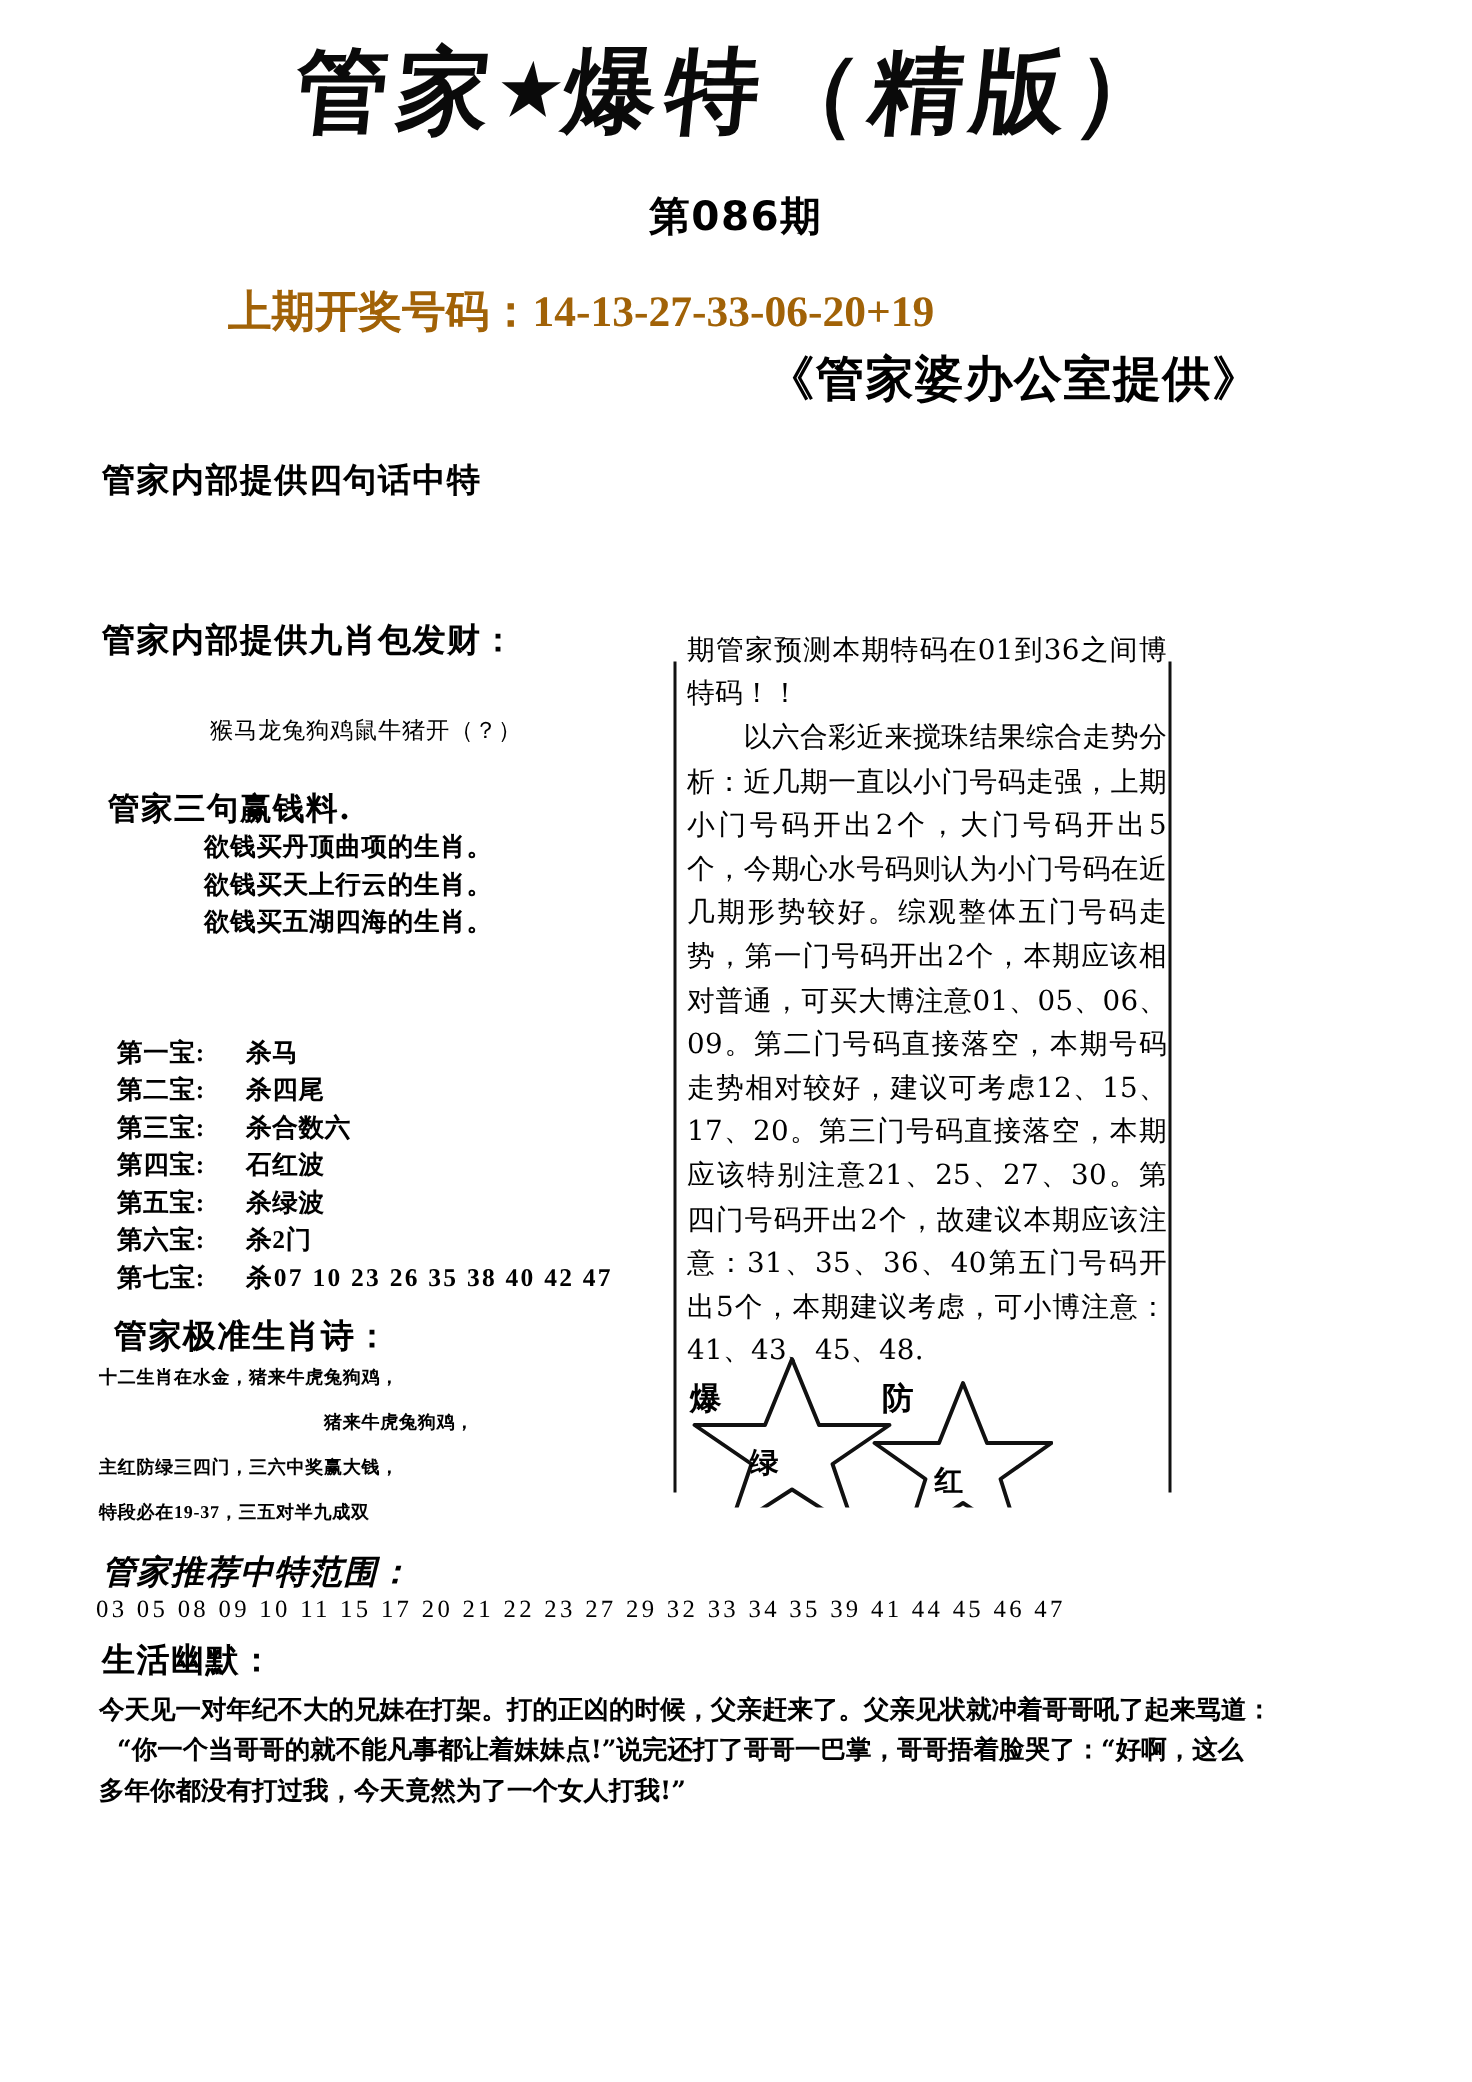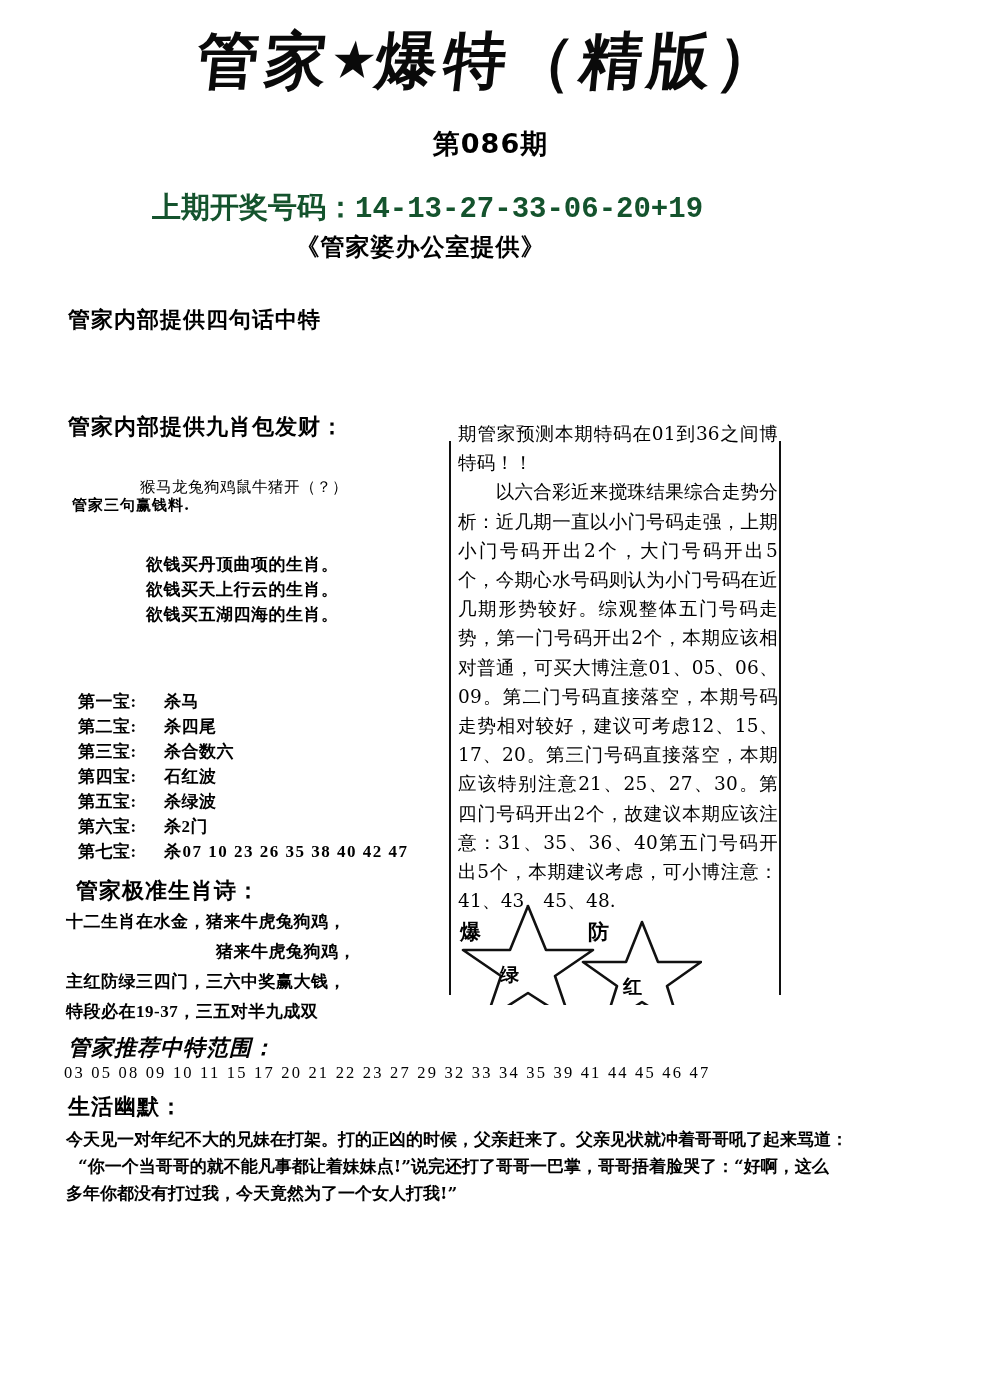--- a/index.html
+++ b/index.html
@@ -55,36 +55,36 @@
     text-align: center;
     font-family: "DejaVu Sans", "Liberation Sans", sans-serif;
     font-weight: 700;
     font-size: 27px;
     letter-spacing: 1px;
   }
   .lastdraw {
     position: absolute;
     top: 188px;
     left: 152px;
-    font-family: Liberation Mono, monospace;
+    font-family: Liberation Serif, serif;
     font-weight: 700;
     font-size: 29px;
-    color: #14532d;
+    color: #a16207;
     letter-spacing: 0px;
     white-space: nowrap;
   }
   .provider {
     position: absolute;
     top: 231px;
     left: 0;
     width: 841px;
-    text-align: center;
-    font-family: "DejaVu Serif", "Liberation Serif", serif;
-    font-weight: 700;
-    font-size: 24px;
+    text-align: right;
+    font-family: "DejaVu Serif", "Liberation Serif", serif;
+    font-weight: 700;
+    font-size: 32px;
     letter-spacing: 1px;
   }
 
   
   .sec-head {
     position: absolute;
     font-family: "DejaVu Serif", "Liberation Serif", serif;
     font-weight: 700;
     font-size: 22px;
     letter-spacing: 1px;
@@ -98,30 +98,29 @@
     white-space: nowrap;
   }
 
   
   #h-four { top: 305px; left: 68px; }
   #verse-four { top: 367px; left: 136px; font-size: 15.5px; }
 
   #h-nine { top: 412px; left: 68px; }
   #verse-nine { top: 477px; left: 140px; font-size: 15.5px; }
 
-  #h-three { top: 496px; left: 72px; font-size: 15px; }
+  #h-three { top: 525px; left: 72px; font-size: 21px; }
   .three-line {
     position: absolute;
     left: 136px;
     font-family: "Liberation Serif", "DejaVu Serif", serif;
     font-weight: 600;
     font-size: 17px;
     letter-spacing: 0.5px;
     white-space: nowrap;
-    margin-left: 10px;
   }
 
   #h-seven { top: 648px; left: 72px; }
   .seven-row {
     position: absolute;
     left: 78px;
     font-family: "Liberation Serif", "DejaVu Serif", serif;
     font-weight: 600;
     font-size: 17px;
     letter-spacing: 0.5px;
@@ -129,21 +128,21 @@
   }
   .seven-row .lbl { display: inline-block; width: 86px; }
   .seven-row .val { display: inline-block; }
   .seven-row .val.nums { letter-spacing: 1.5px; }
 
   #h-zodiac { top: 876px; left: 76px; }
   .zodiac-line {
     position: absolute;
     font-family: "Liberation Serif", "DejaVu Serif", serif;
     font-weight: 600;
-    font-size: 17px;
+    font-size: 12px;
     letter-spacing: 0.5px;
     white-space: nowrap;
   }
 
   #h-range { top: 1033px; left: 68px; font-style: italic; }
   #range-nums {
     position: absolute;
     top: 1063px;
     left: 64px;
     font-family: "Liberation Serif", "DejaVu Serif", serif;

